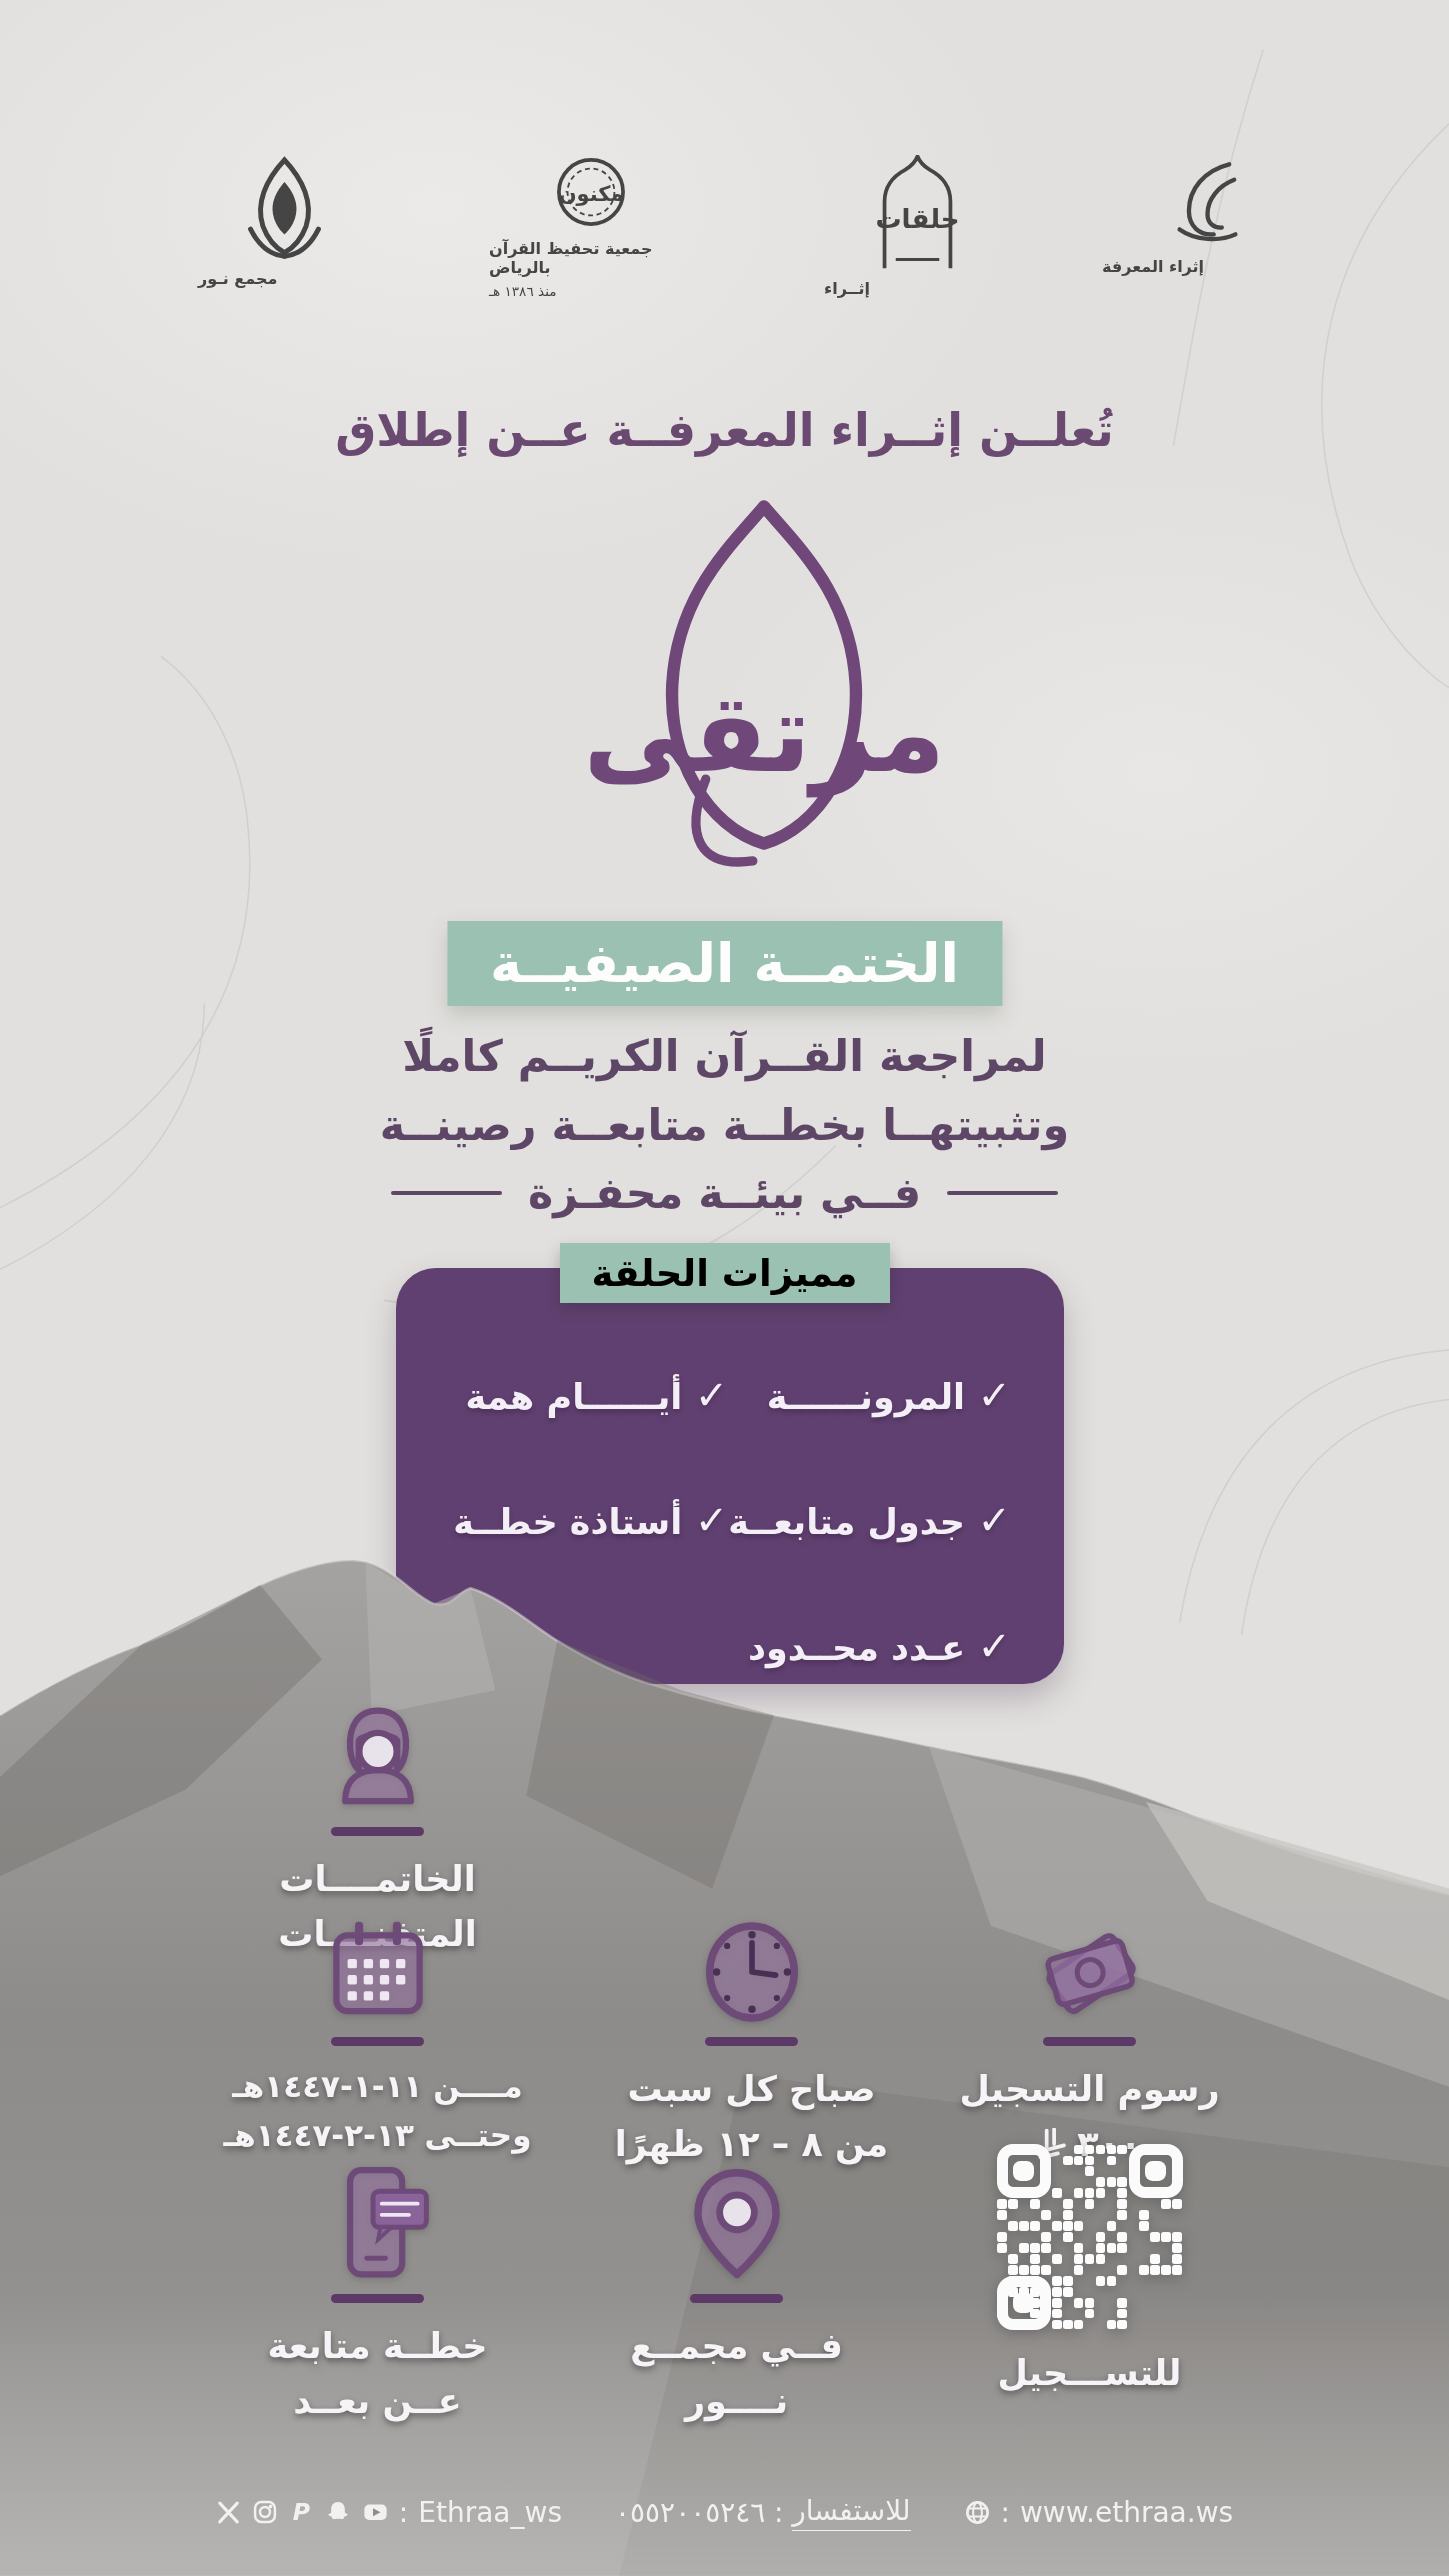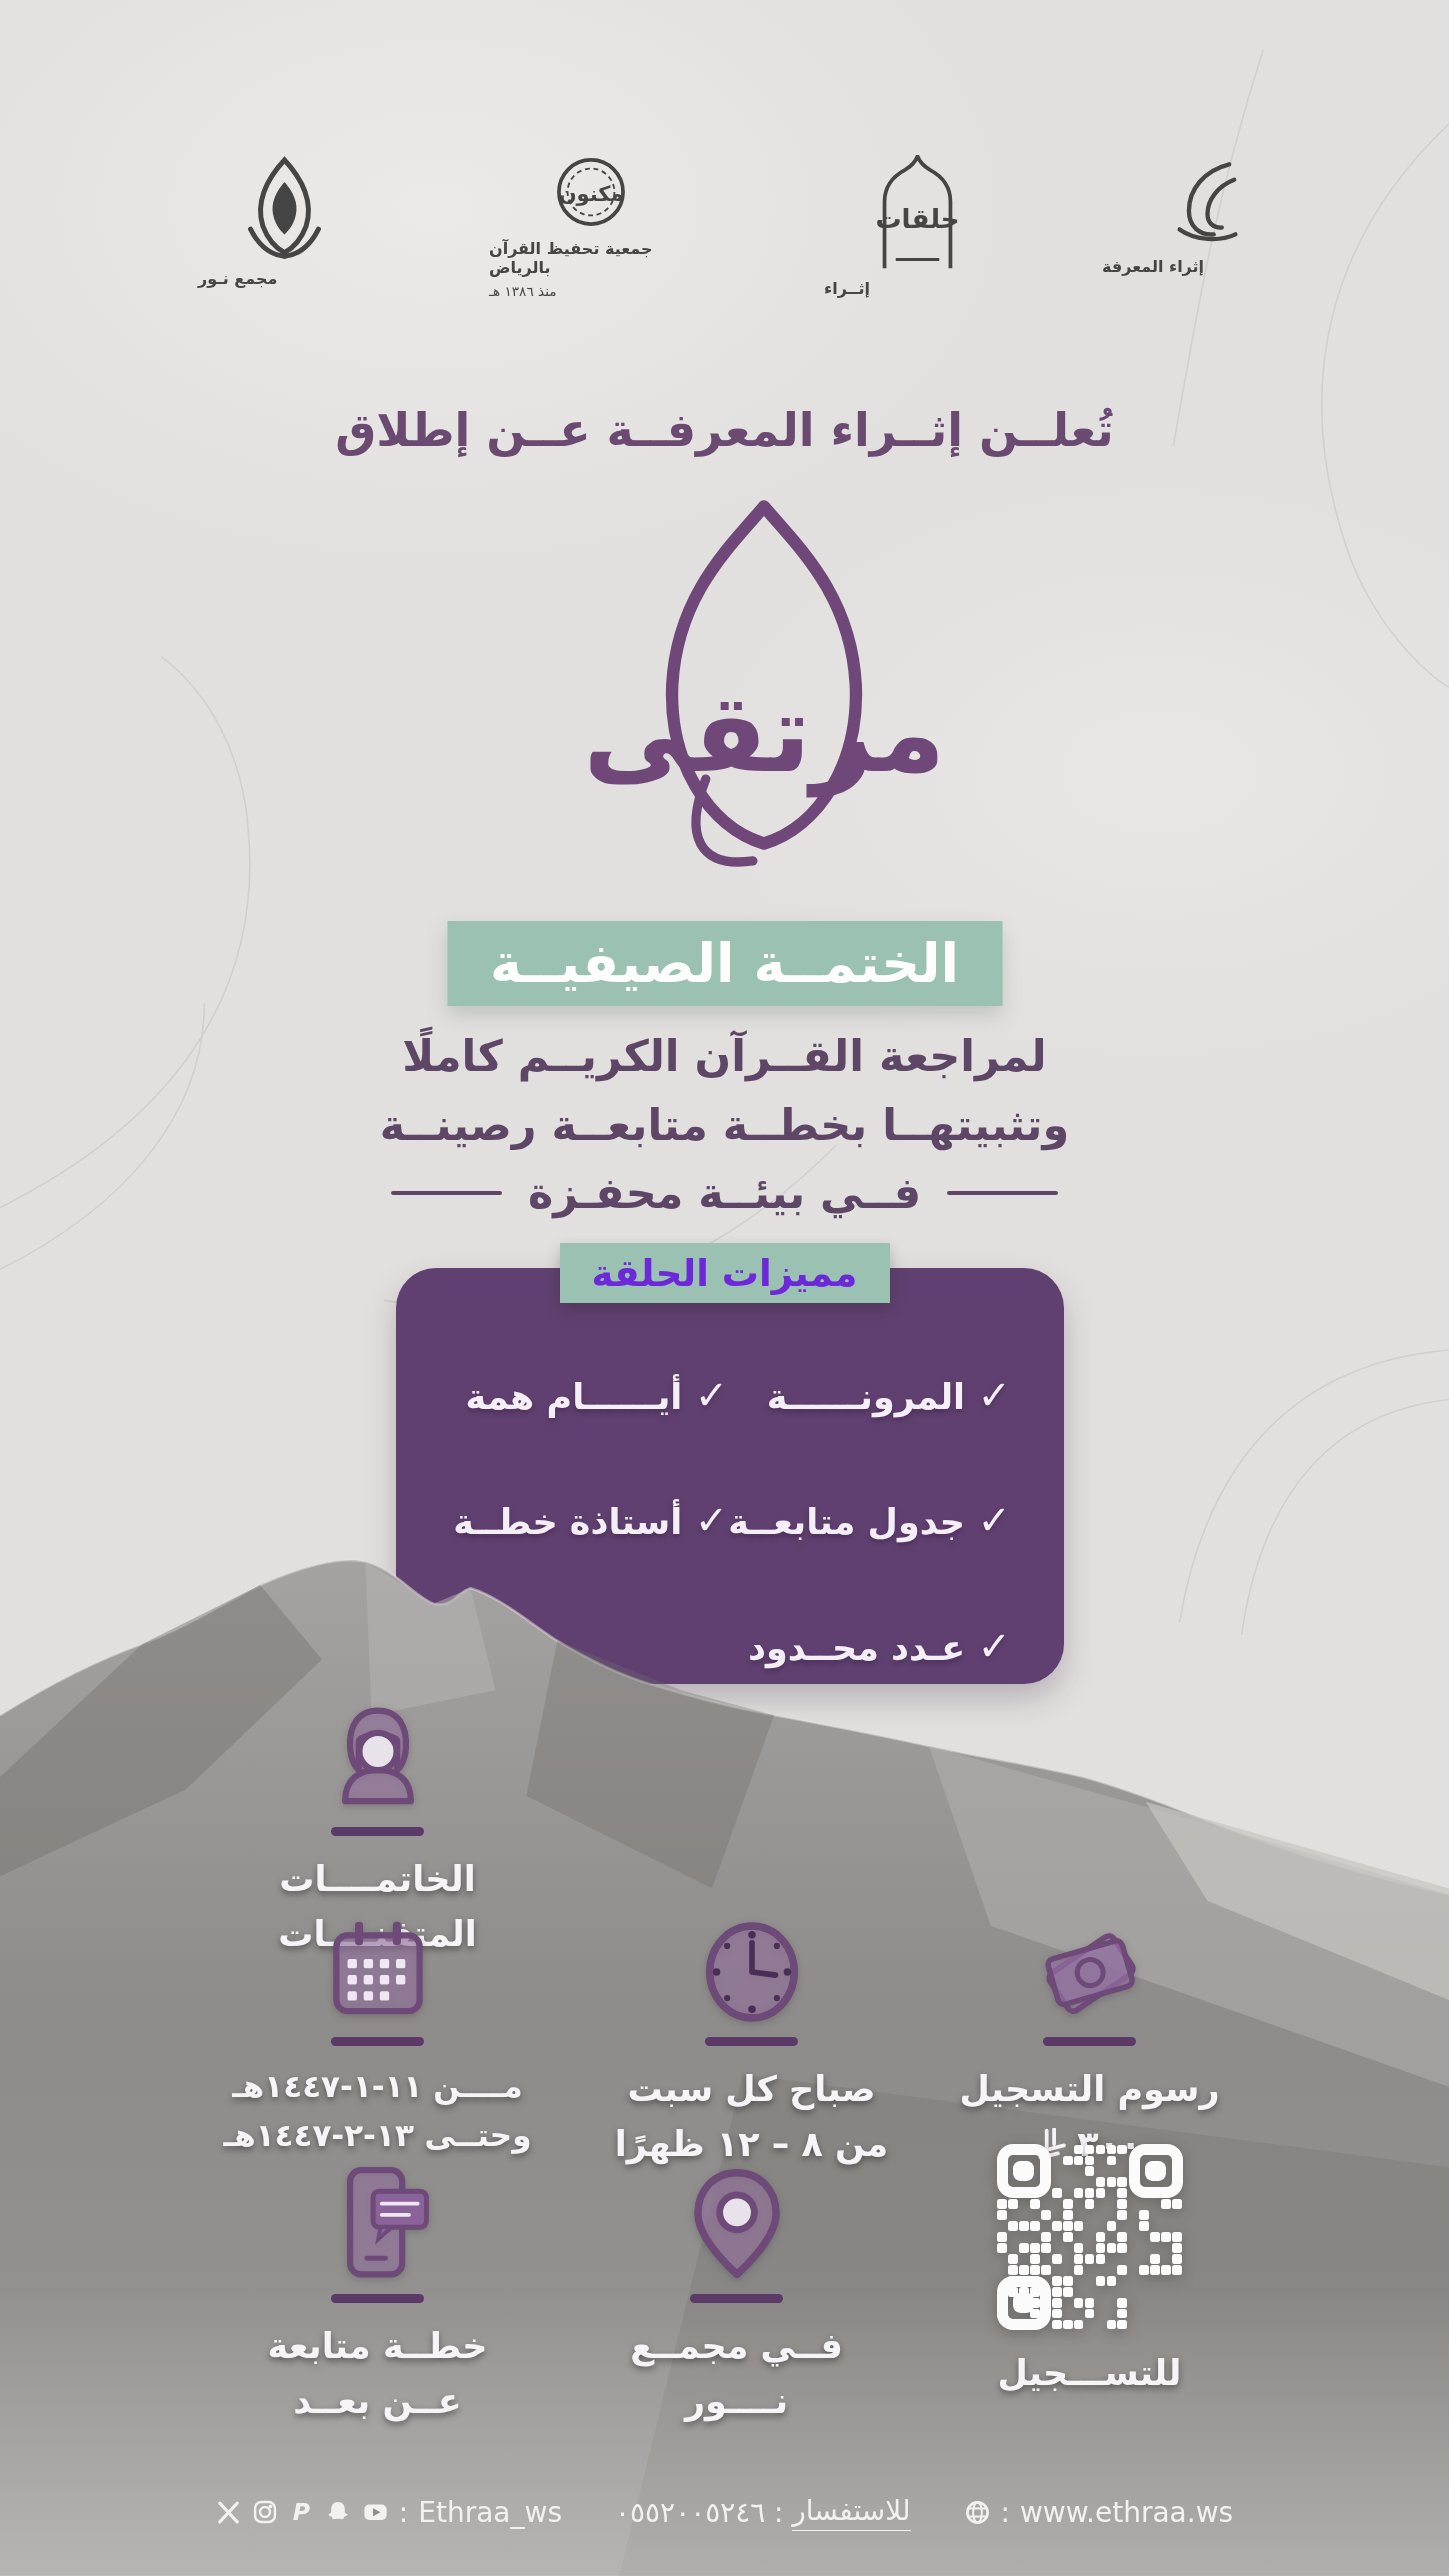--- a/index.html
+++ b/index.html
@@ -37,21 +37,21 @@
   #desc{position:absolute;top:1031px;width:100%;text-align:center;color:#5e4766;
     font-size:43px;font-weight:bold;}
   #desc .dline{margin-bottom:18.6px;white-space:nowrap;}
   #desc .withdash{display:flex;align-items:center;justify-content:center;gap:26px;}
   .dash{width:111px;height:4.3px;background:#5e4766;border-radius:2.5px;}
 
   
   #features-box{position:absolute;left:396px;top:1268px;width:668px;height:416px;
     background:#604070;border-radius:40px;box-shadow:0 15px 31px rgba(60,40,70,.25);}
   #features-badge{position:absolute;top:1243px;left:50%;transform:translateX(-50%);
-    background:#9ac1b1;color:#6d28d9;font-size:37px;font-weight:bold;
+    background:#9ac1b1;color:#000000;font-size:37px;font-weight:bold;
     padding:8.7px 32px;white-space:nowrap;box-shadow:0 6.2px 13.6px rgba(30,30,30,.25);}
   #features-grid{position:absolute;left:396px;top:1268px;width:668px;height:416px;
     padding:93px 53px 0;display:grid;grid-template-columns:1fr 1fr;row-gap:54px;
     direction:rtl;color:#f4eff6;font-size:35px;font-weight:bold;}
   .feat{display:flex;align-items:center;gap:12.4px;white-space:nowrap;
     text-shadow:0 2.5px 5px rgba(40,20,50,.35);}
   .feat .check{font-size:40px;font-weight:400;transform:translateY(-2.5px);}
 
   
   #mountains{position:absolute;top:1393px;left:0;}

